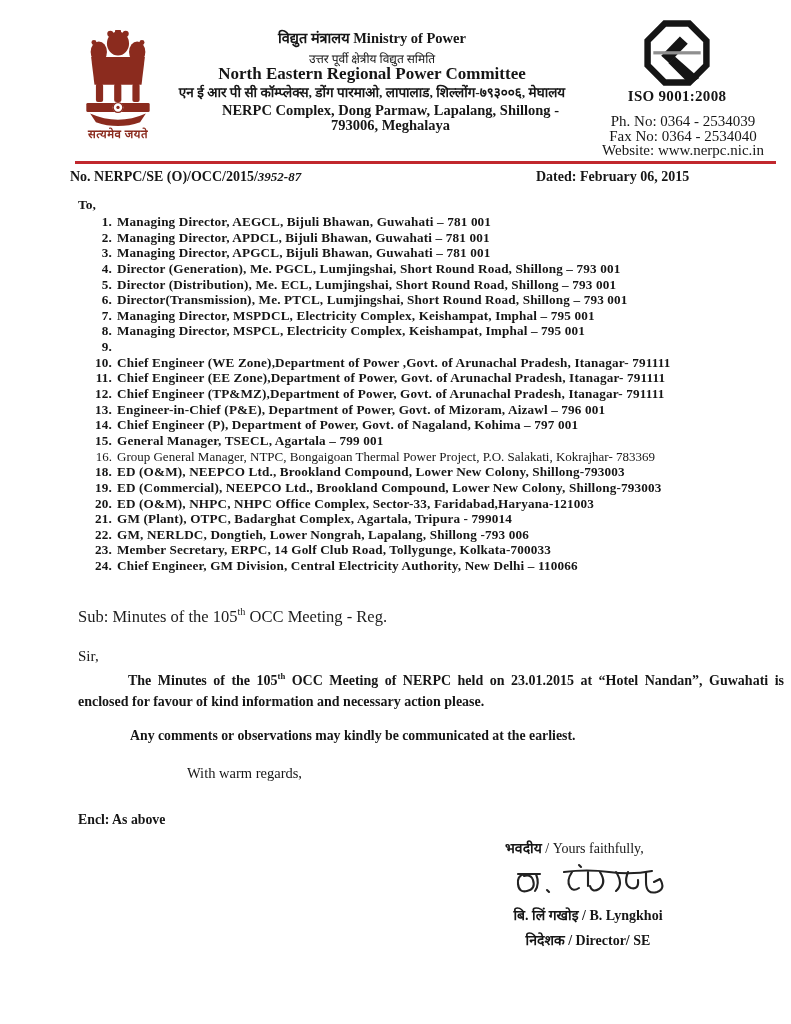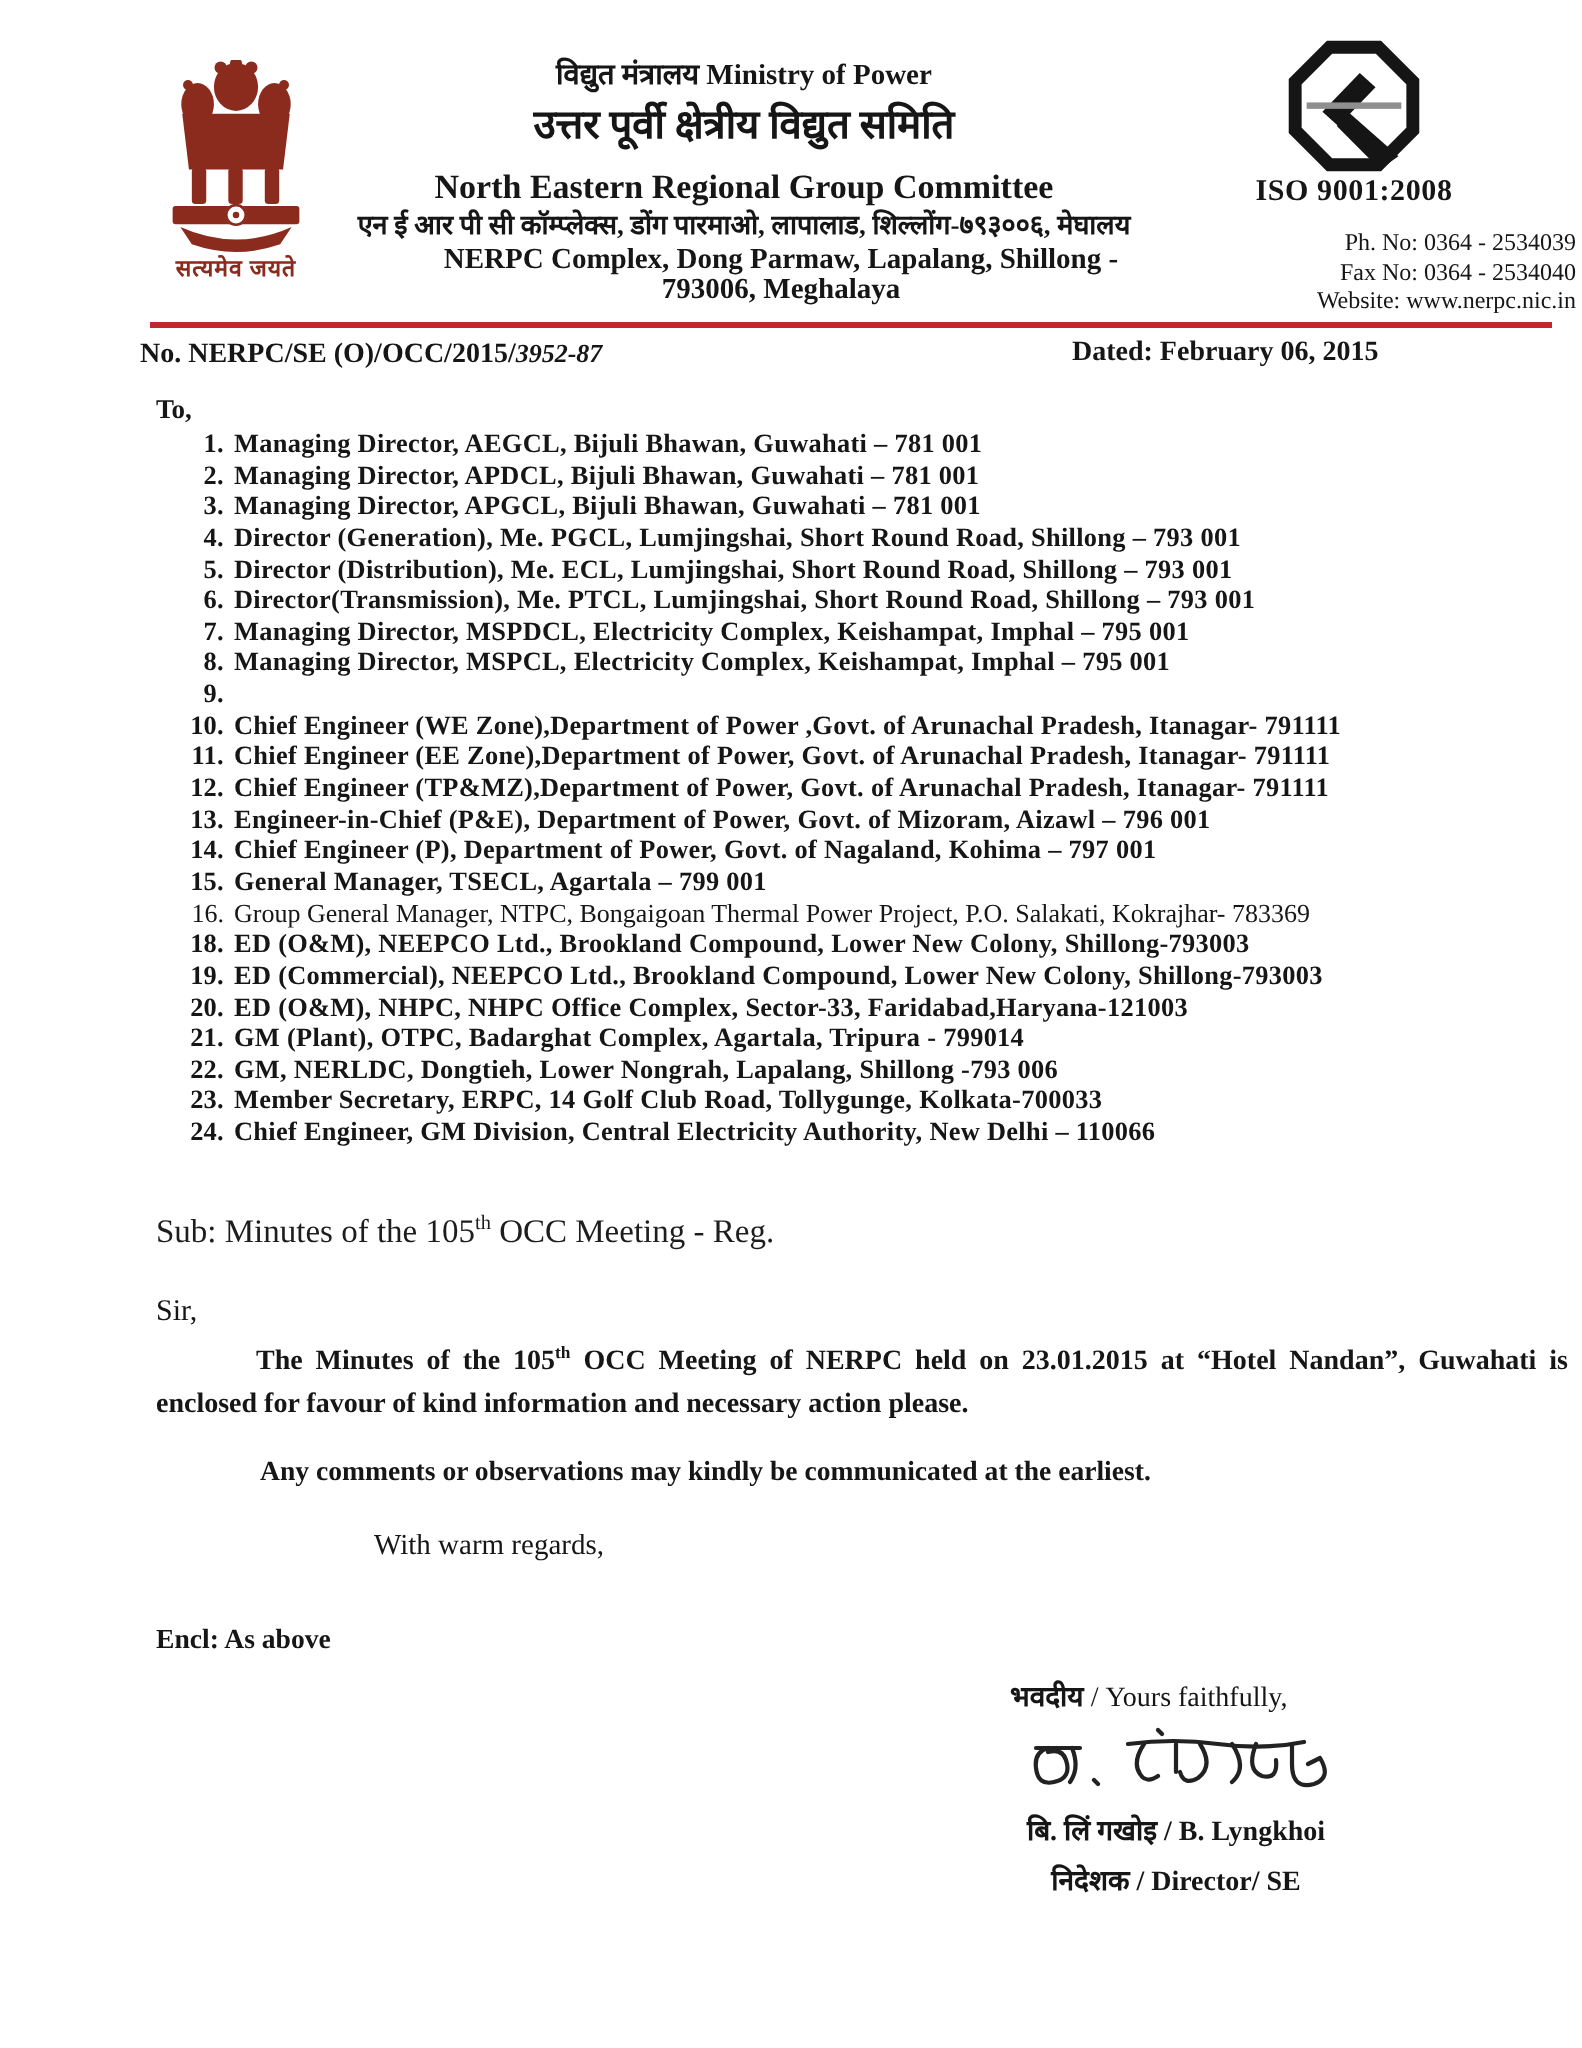--- a/index.html
+++ b/index.html
@@ -9,28 +9,28 @@
     overflow:hidden;margin:0 auto;
   }
   
   .emblem{position:absolute;left:70px;top:30px;width:96px;height:96px;}
   .emblem-caption{
     position:absolute;left:58px;top:126px;width:120px;text-align:center;
     font-size:11.5px;font-weight:bold;color:#8b2b1e;letter-spacing:.5px;
   }
   .head-center{position:absolute;left:172px;top:31px;width:400px;text-align:center;line-height:1;}
   .hc1,.hc2{font-size:14.5px;font-weight:600;margin-bottom:7px;}
-  .hc3{font-size:20px;font-weight:bold;margin-bottom:12px;}
+  .hc3{font-size:12px;font-weight:normal;margin-bottom:0;}
   .hc4{font-size:17px;font-weight:bold;margin-bottom:4px;}
   .hc5{font-size:13.5px;font-weight:bold;margin-bottom:4px;}
   .hc6{font-size:14.5px;font-weight:bold;margin-left:37px;}
   .head-right{position:absolute;left:566px;top:20px;width:222px;text-align:center;}
   .iso-logo{display:block;margin:0 auto;width:66px;height:66px;}
   .iso-label{font-size:15px;font-weight:bold;margin-top:2px;letter-spacing:.3px;}
-  .contacts{margin-top:9px;text-align:right;padding-left:12px;font-size:12px;line-height:14.5px;}
+  .contacts{margin-top:9px;text-align:center;padding-left:12px;font-size:15px;line-height:14.5px;}
   .rule{position:absolute;left:75px;top:161px;width:701px;height:3px;background:#c1272d;}
   
   .refrow{position:absolute;left:70px;top:169px;width:710px;font-size:14px;font-weight:bold;}
   .ref-hand{font-style:italic;font-weight:600;font-size:13px;}
   .ref-date{position:absolute;left:466px;top:0;}
   
   .to{position:absolute;left:78px;top:197px;font-size:13.5px;font-weight:bold;}
   .recipients{position:absolute;left:90px;top:214px;width:695px;}
   .rcp-row{display:flex;height:15.65px;font-size:13.2px;font-weight:bold;letter-spacing:.15px;white-space:nowrap;}
   .rcp-num{width:22px;text-align:right;padding-right:5px;flex:none;}
@@ -77,21 +77,21 @@
     </g>
     <circle cx="48" cy="80.7" r="5.6" fill="#ffffff"></circle>
     <circle cx="48" cy="80.7" r="5.1" fill="none" stroke="#8b2b1e" stroke-width="1.4"></circle>
     <circle cx="48" cy="80.7" r="1.7" fill="#8b2b1e"></circle>
   </svg>
   <div class="emblem-caption">सत्यमेव जयते</div>
 
   <div class="head-center">
     <div class="hc2">विद्युत मंत्रालय Ministry of Power</div>
     <div class="hc3">उत्तर पूर्वी क्षेत्रीय विद्युत समिति</div>
-    <div class="hc4">North Eastern Regional Group Committee</div>
+    <div class="hc4">North Eastern Regional Power Committee</div>
     <div class="hc5">एन ई आर पी सी कॉम्प्लेक्स, डोंग पारमाओ, लापालाड, शिल्लोंग-७९३००६, मेघालय</div>
     <div class="hc6">NERPC Complex, Dong Parmaw, Lapalang, Shillong - 793006, Meghalaya</div>
   </div>
 
   <div class="head-right">
     <svg class="iso-logo" viewBox="0 0 92 92" aria-hidden="true">
       <polygon points="29,5 63,5 87,29 87,63 63,87 29,87 5,63 5,29" fill="none" stroke="#151515" stroke-width="9"></polygon>
       <path d="M24,50 L50,23 L61,33 L35,60 Z" fill="#151515"></path>
       <rect x="13" y="43.5" width="66" height="4.5" fill="#8f8f8f"></rect>
       <path d="M43,51 L77,81 L64,90 L34,60 Z" fill="#151515"></path>

